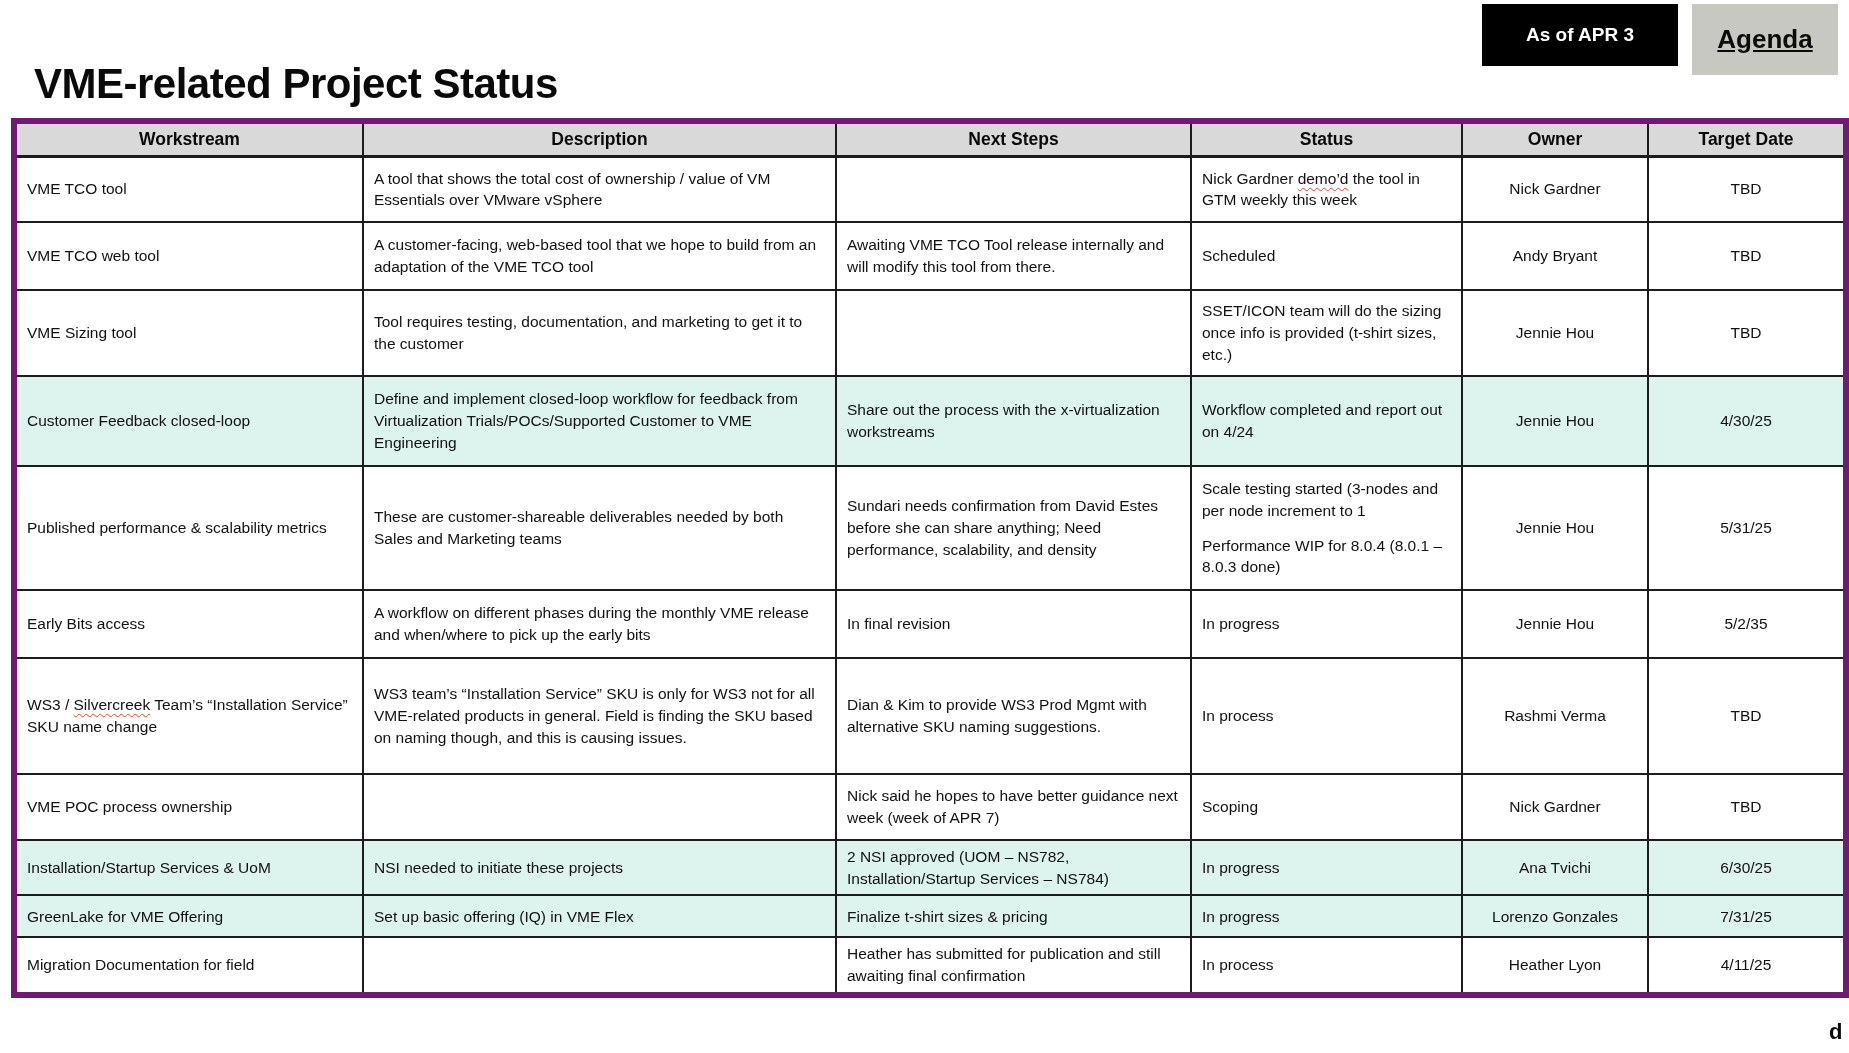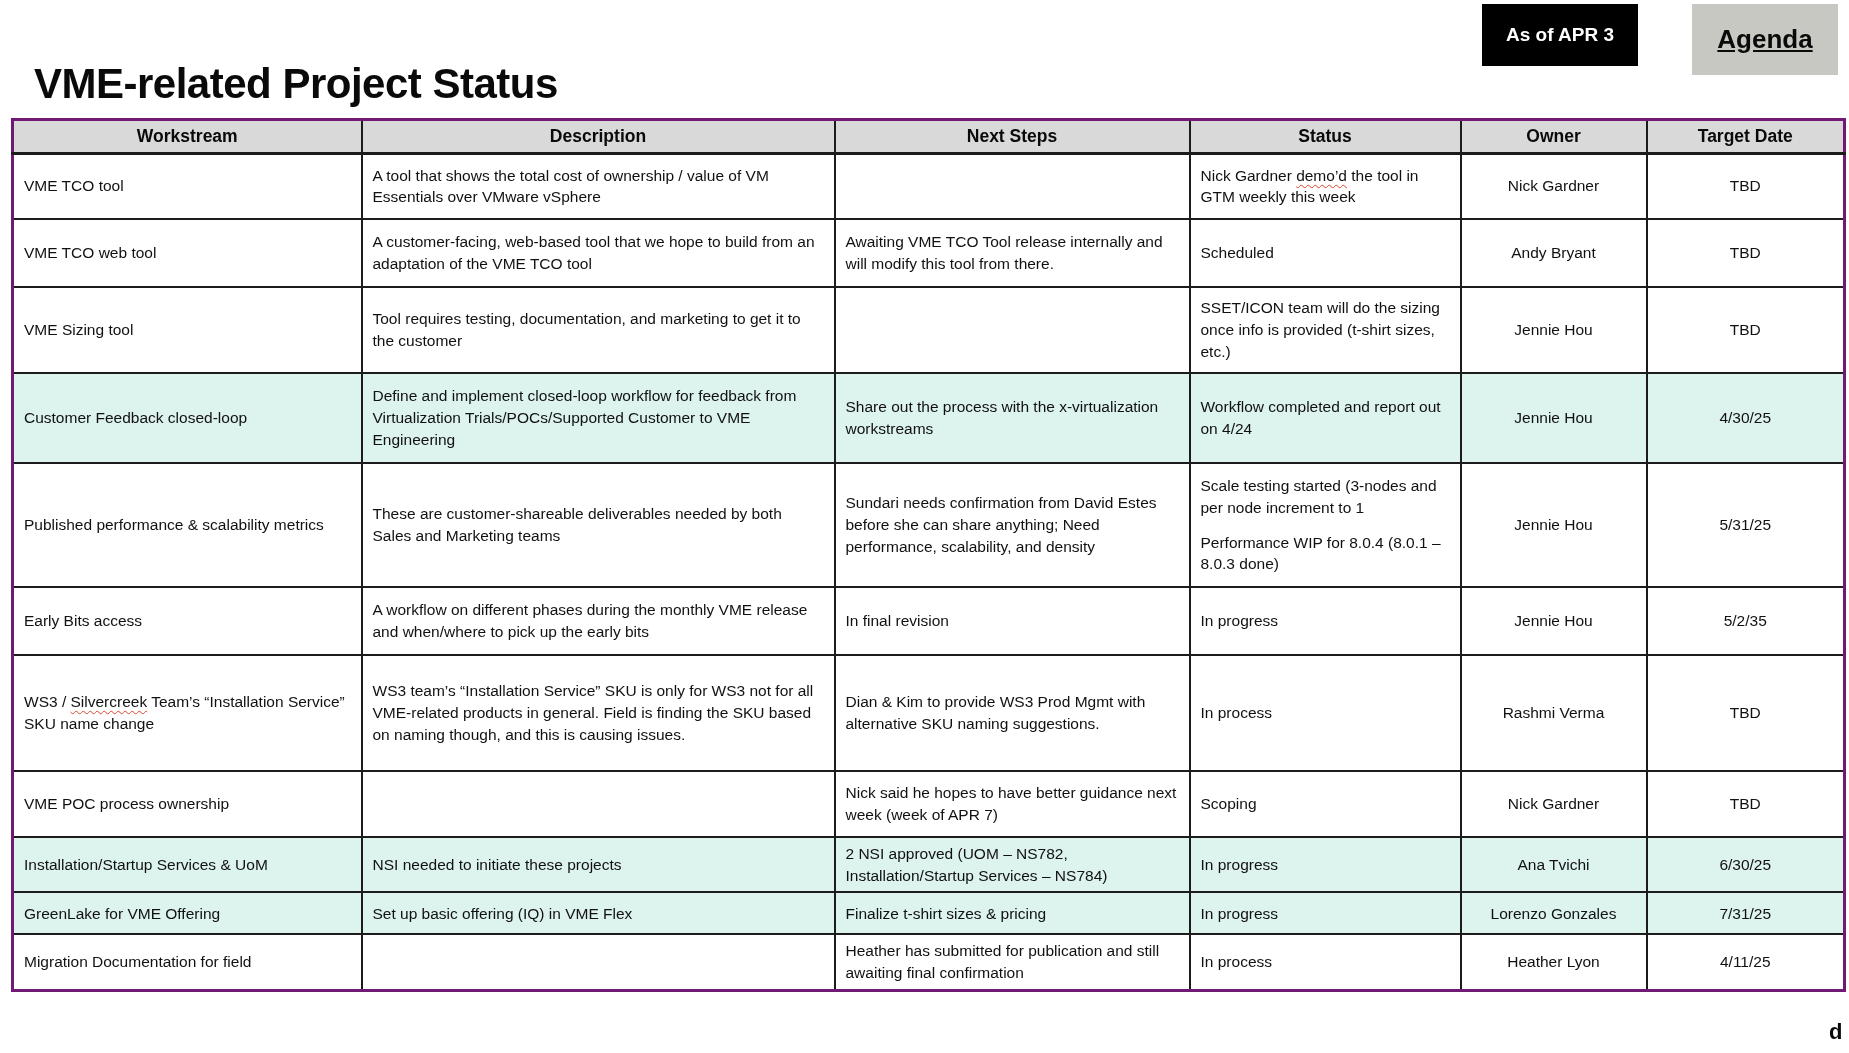--- a/index.html
+++ b/index.html
@@ -4,36 +4,36 @@
 <style>
   html,body{margin:0;padding:0;background:#ffffff;font-family:"Liberation Sans",sans-serif;}
   .slide{position:relative;width:1849px;height:1053px;background:#ffffff;overflow:hidden;}
 
   .page-title{
     position:absolute;left:34px;top:32px;
     font-size:42px;font-weight:bold;color:#0a0a0a;letter-spacing:-0.5px;
   }
 
   .asof-badge{
-    position:absolute;left:1482px;top:4px;width:156px;height:62px;
+    position:absolute;left:1482px;top:4px;width:196px;height:62px;
     background:#000000;color:#ffffff;display:flex;align-items:center;justify-content:center;
     font-size:19px;font-weight:bold;
   }
   .agenda-badge{
     position:absolute;left:1692px;top:4px;width:146px;height:71px;
     background:#c8c8c3;display:flex;align-items:center;justify-content:center;
   }
   .agenda-badge a{
     color:#0a0a0a;font-size:26px;font-weight:bold;text-decoration:underline;cursor:pointer;
   }
 
   table.status-table{
     position:absolute;left:11px;top:118px;width:1832px;
     border-collapse:collapse;table-layout:fixed;
-    border:3px solid #701a75;
+    border:6px solid #701a75;
     font-size:15.5px;color:#111;
   }
   .status-table th,.status-table td{
     border:2px solid #1c1c1c;
     padding:5px 10px;vertical-align:middle;
     line-height:1.4;overflow:hidden;
   }
   .status-table thead th{
     background:#d9d9d9;font-size:17.5px;font-weight:bold;text-align:center;
     height:24px;padding:3px 6px;border-bottom:3px solid #1c1c1c;color:#0a0a0a;

